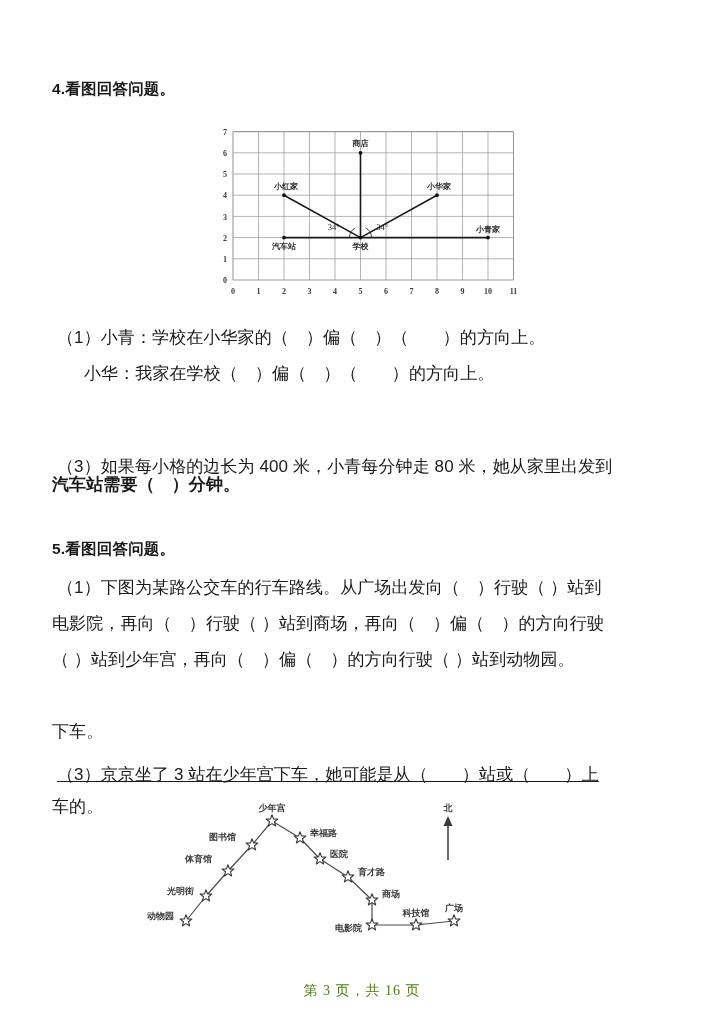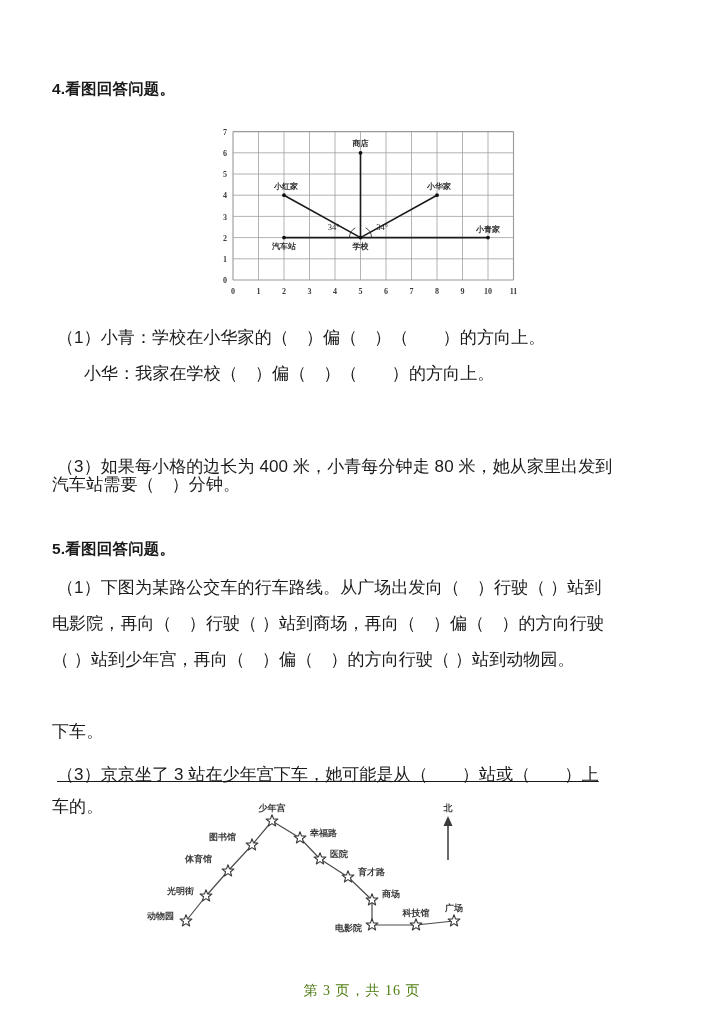--- a/index.html
+++ b/index.html
@@ -173,21 +173,21 @@
           <path d="M 160.7 115.89999999999999 A 11 11 0 0 1 166.5 125.6" fill="none" stroke="#1a1a1a" stroke-width="0.8"></path>
           <text x="128.72500000000002" y="117.54400000000001" text-anchor="middle" class="angle-label">34°</text>
           <text x="177.17499999999998" y="117.54400000000001" text-anchor="middle" class="angle-label">34°</text>
         </g>
       </svg>
   </div>
 
   <div class="qline" style="left:57px; top:327px;">（1）小青：学校在小华家的（　）偏（　）（　　）的方向上。</div>
   <div class="qline" style="left:84px; top:363px;">小华：我家在学校（　）偏（　）（　　）的方向上。</div>
   <div class="qline" style="left:57px; top:444px;margin-top:12px;">（3）如果每小格的边长为 400 米，小青每分钟走 80 米，她从家里出发到</div>
-  <div class="qline" style="left:52px; top:474px;">汽车站需要（　）分钟。</div>
+  <div class="qline" style="left:52px; top:474px;font-weight:bold;">汽车站需要（　）分钟。</div>
 
   <div class="section-title" style="left:52px; top:539px;">5.看图回答问题。</div>
 
   <div class="qline" style="left:57px; top:577px;">（1）下图为某路公交车的行车路线。从广场出发向（　）行驶（ ）站到</div>
   <div class="qline" style="left:52px; top:649px;">（ ）站到少年宫，再向（　）偏（　）的方向行驶（ ）站到动物园。</div>
   <div class="qline" style="left:52px; top:613px;">电影院，再向（　）行驶（ ）站到商场，再向（　）偏（　）的方向行驶</div>
   <div class="qline" style="left:52px; top:721px;">下车。</div>
   <div class="qline" style="left:57px; top:764px;text-decoration:underline;">（3）京京坐了 3 站在少年宫下车，她可能是从（　　）站或（　　）上</div>
   <div class="qline" style="left:52px; top:796px;">车的。</div>
 

